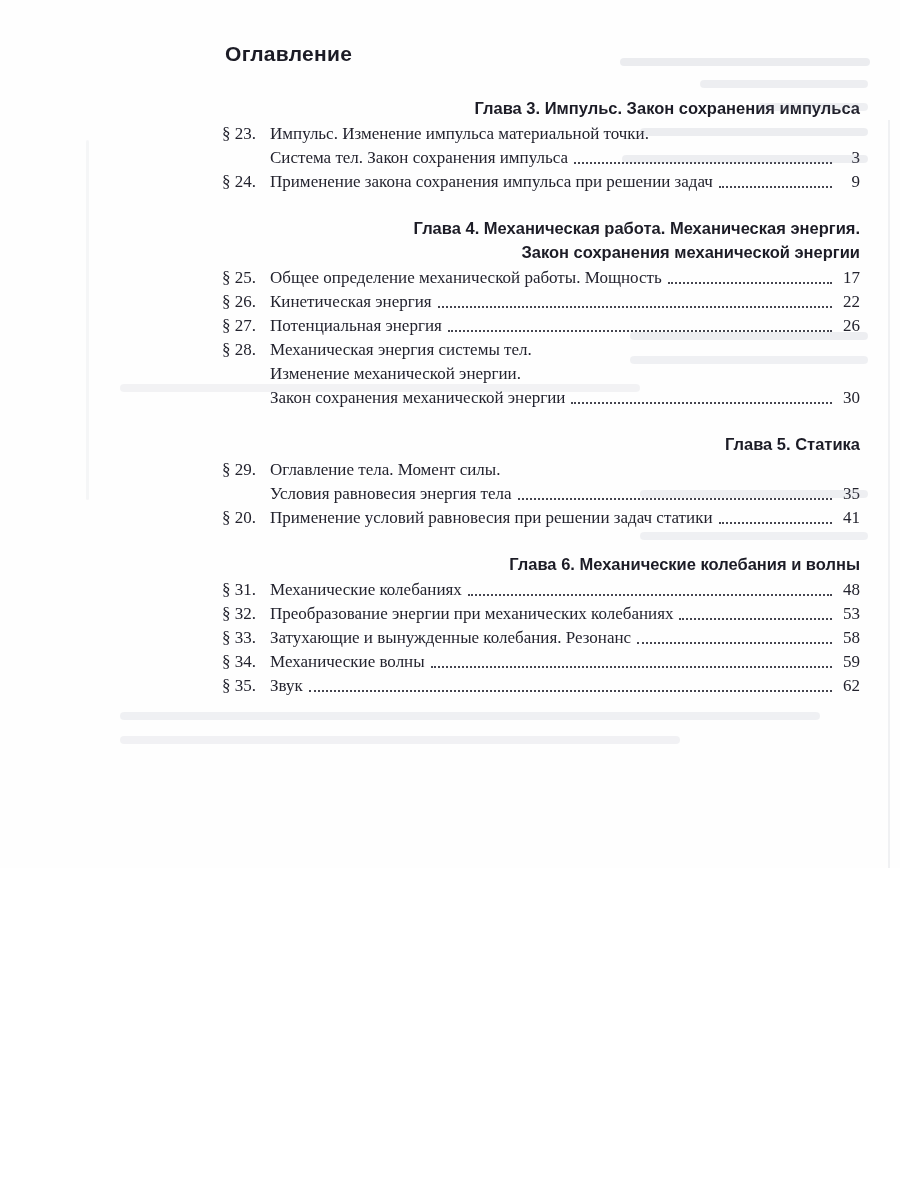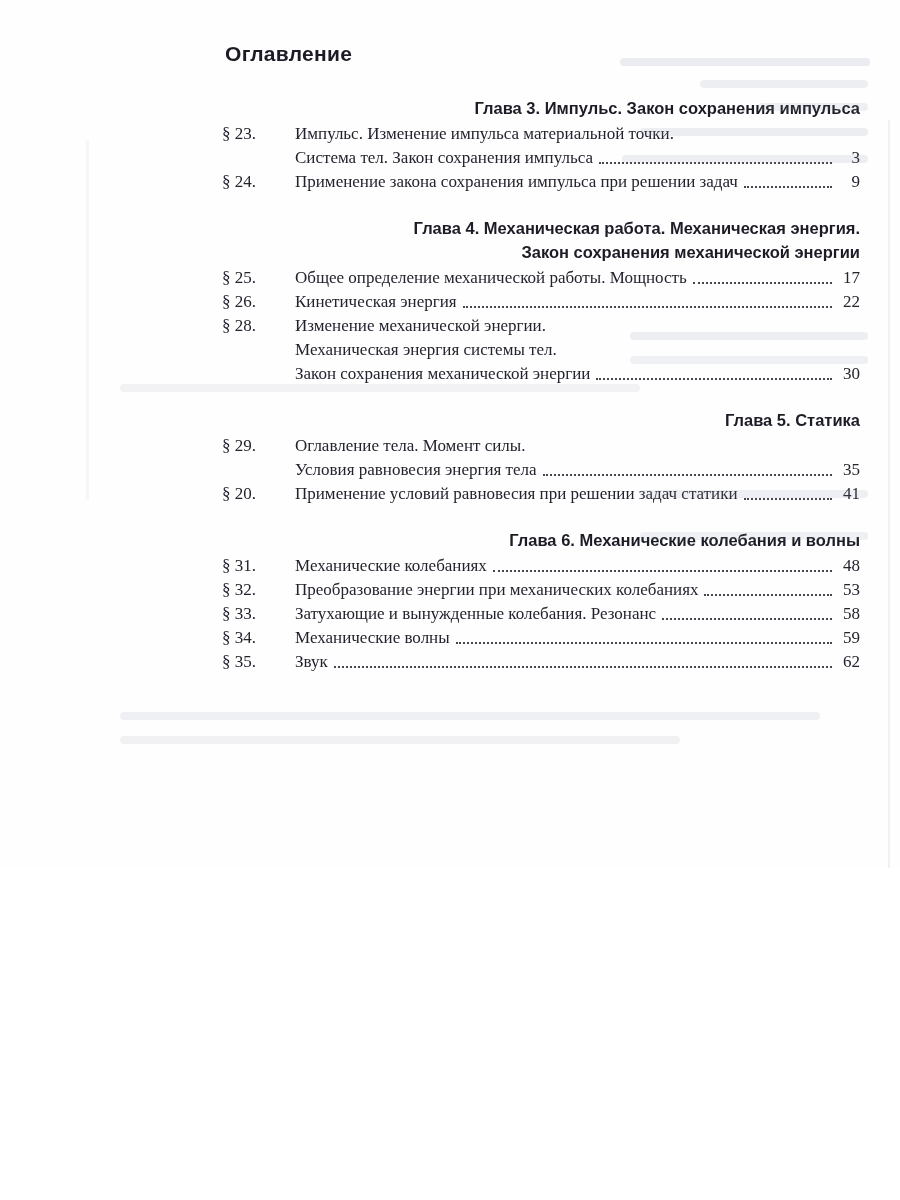--- a/index.html
+++ b/index.html
@@ -35,21 +35,21 @@
     line-height:24px;
     color:#1c1c26;
     text-align:right;
   }
   .chapter-heading.indent{margin-left:72px;}
   .entries{margin-top:2px;}
   .entry{display:flex;margin-left:104px;font-size:17px;line-height:24px;justify-content:center;}
   .entry .num{width:48px;flex:0 0 48px;}
   .entry .body{flex:1;min-width:0;}
   .entry .line{display:flex;}
-  .entry .line .txt{white-space:pre-wrap;margin-left:25px;}
+  .entry .line .txt{white-space:pre-wrap;}
   .entry .line .leader{
     flex:1;
     margin:0 6px;
     border-bottom:2px dotted #45454f;
     margin-bottom:6px;
     min-width:12px;
   }
   .entry .line .pagenum{flex:0 0 auto;min-width:22px;text-align:right;}
   
   .ghost{position:absolute;background:#8d93a6;border-radius:4px;filter:blur(0.7px);pointer-events:none;}
@@ -131,27 +131,37 @@
             <div class="num">§ 26.</div>
             <div class="body">
               <div class="line">
                 <span class="txt">Кинетическая энергия</span>
                 <span class="leader"></span>
                 <span class="pagenum">22</span>
               </div>
             </div>
           </div>
           <div class="entry">
+            <div class="num">§ 27.</div>
+            <div class="body">
+              <div class="line">
+                <span class="txt">Потенциальная энергия</span>
+                <span class="leader"></span>
+                <span class="pagenum">26</span>
+              </div>
+            </div>
+          </div>
+          <div class="entry">
             <div class="num">§ 28.</div>
             <div class="body">
               <div class="line">
+                <span class="txt">Механическая энергия системы тел.</span>
+              </div>
+              <div class="line">
                 <span class="txt">Изменение механической энергии.</span>
-              </div>
-              <div class="line">
-                <span class="txt">Механическая энергия системы тел.</span>
               </div>
               <div class="line">
                 <span class="txt">Закон сохранения механической энергии</span>
                 <span class="leader"></span>
                 <span class="pagenum">30</span>
               </div>
             </div>
           </div>
         </div>
       </div>

